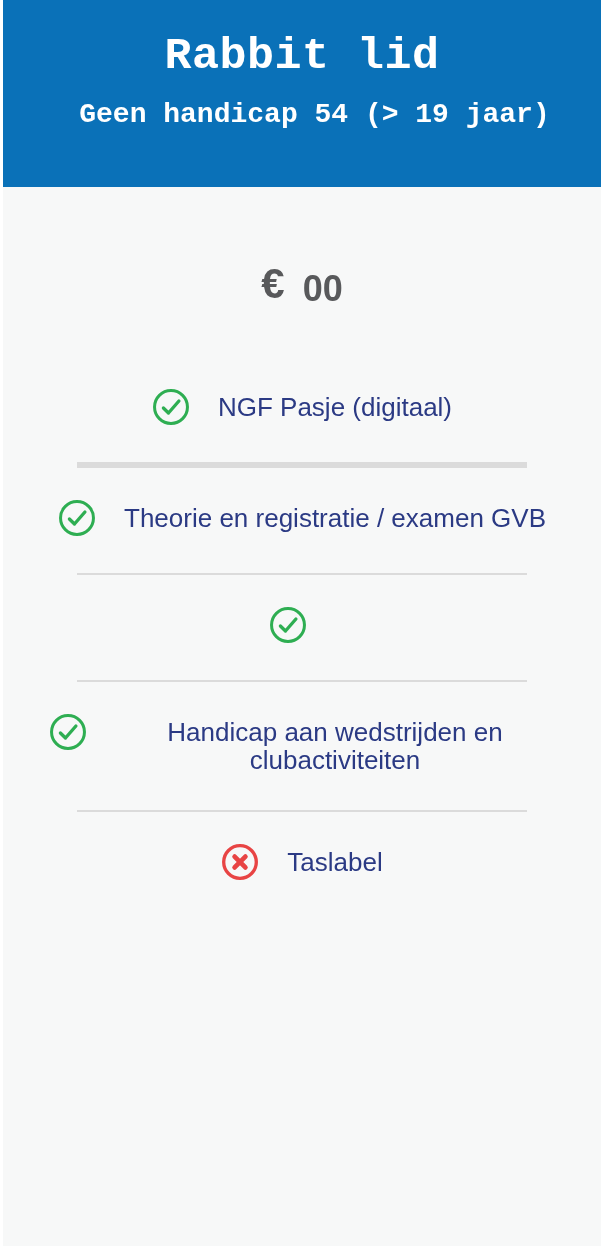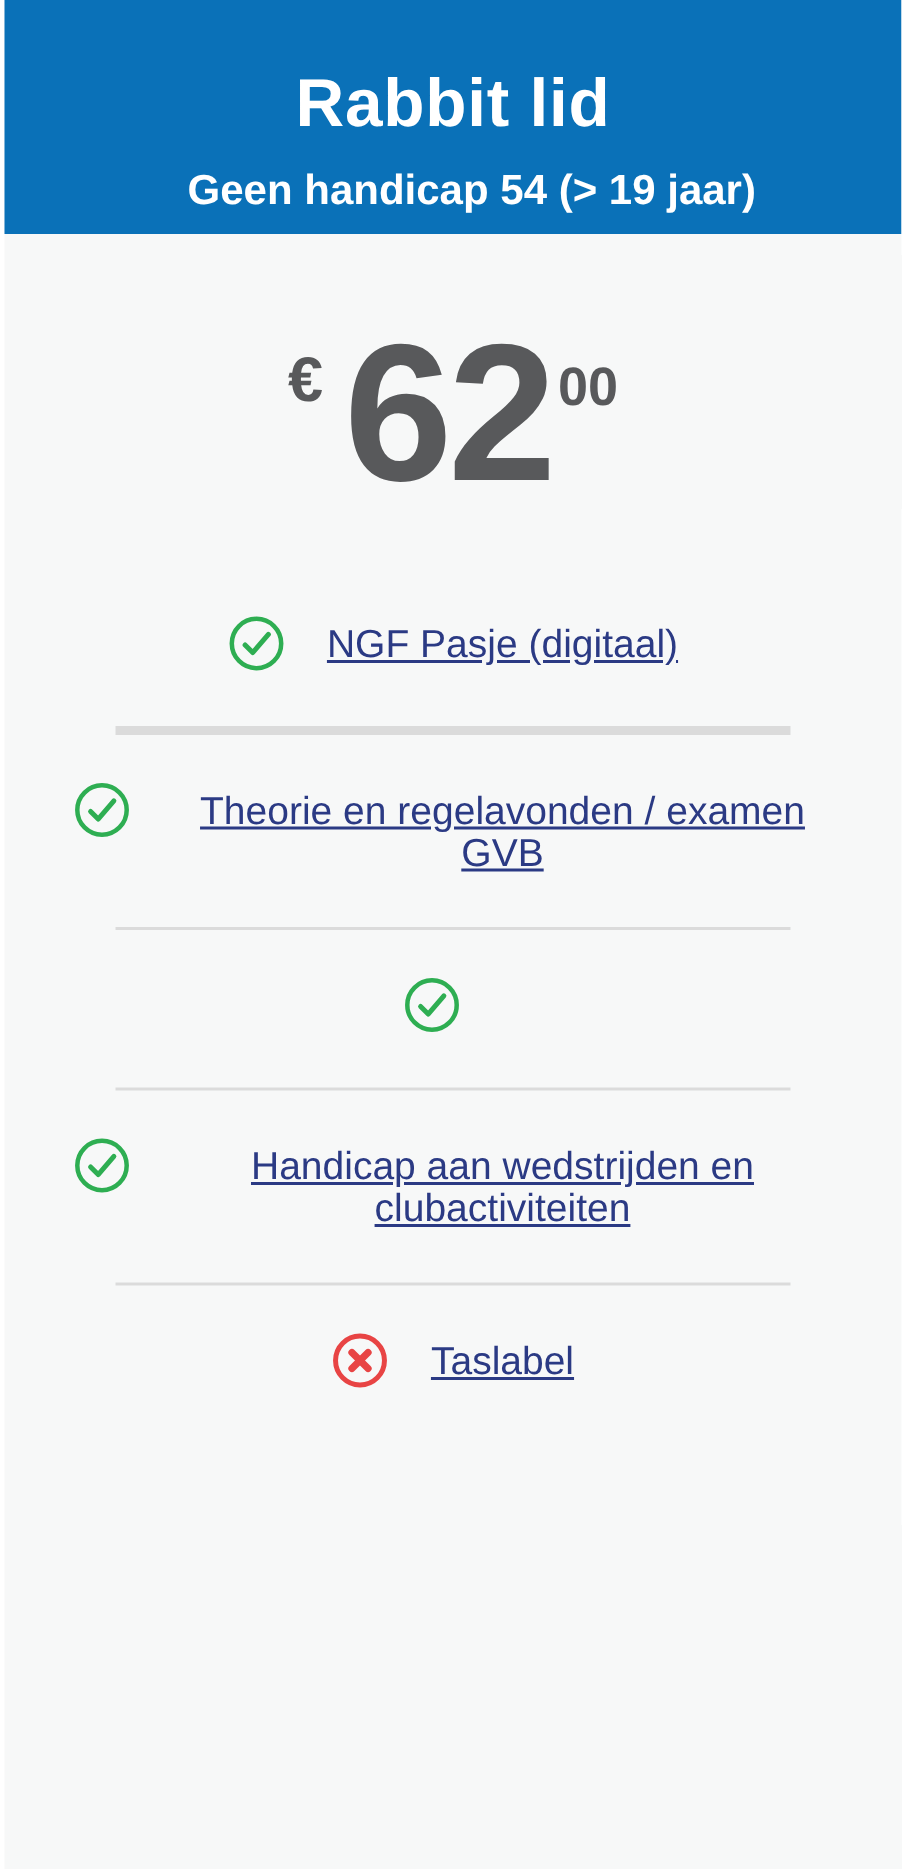--- a/index.html
+++ b/index.html
@@ -20,24 +20,25 @@
     background: #FFFFFF;
   }
   .pricing-card {
     margin-left: 3px;
     width: 598px;
     min-height: 1246px;
     background: var(--body-bg);
   }
   .card-header {
     background: var(--header-bg);
-    height: 156px;
-    padding-top: 46px;
+    height: 187px;
+    padding-top: 34px;
     text-align: center;
     color: var(--header-text);
+    font-family: Liberation Mono, monospace;
   }
   .card-title {
     font-size: 45px;
     font-weight: 700;
     letter-spacing: 0.5px;
     line-height: 1;
   }
   .card-subtitle {
     margin-top: 22px;
     font-size: 28px;
@@ -96,21 +97,20 @@
     margin-top: -5px;
     margin-right: 28px;
   }
   .feature-icon svg { display: block; width: 38px; height: 38px; }
   .feature-label {
     font-size: 26px;
     line-height: 28px;
     color: var(--feature-text);
     text-align: center;
     max-width: 440px;
-    text-decoration: underline;
   }
   .divider {
     width: 450px;
     height: 2px;
     margin: 0 auto;
     background: var(--divider);
   }
 </style>
 </head>
 <body>
@@ -118,21 +118,20 @@
 <div class="pricing-card">
 
   <div class="card-header">
     <div class="card-title">Rabbit lid</div>
     <div class="card-subtitle">Geen handicap 54 (&gt; 19 jaar)</div>
   </div>
 
   <div class="price-block">
     <div class="price-row">
       <span class="price-currency">€</span>
-      <span class="price-amount">62</span>
       <span class="price-cents">00</span>
     </div>
   </div>
 
   <div class="feature-list">
   <div class="feature-row">
     <span class="feature-icon icon-check">
       <svg viewBox="0 0 24 24" fill="none">
         <circle cx="12" cy="12" r="10.4" stroke="#2EAE52" stroke-width="1.9"></circle>
         <path d="M7.2 12.6l3.2 3.2 6.6-7.6" stroke="#2EAE52" stroke-width="2.1" stroke-linecap="round" stroke-linejoin="round"></path>
@@ -148,21 +147,21 @@
   <div class="divider"></div>
 
   <div class="feature-row">
     <span class="feature-icon icon-check">
       <svg viewBox="0 0 24 24" fill="none">
         <circle cx="12" cy="12" r="10.4" stroke="#2EAE52" stroke-width="1.9"></circle>
         <path d="M7.2 12.6l3.2 3.2 6.6-7.6" stroke="#2EAE52" stroke-width="2.1" stroke-linecap="round" stroke-linejoin="round"></path>
       </svg>
     </span>
 
-    <span class="feature-label">Theorie en regelavonden / examen GVB</span>
+    <span class="feature-label">Theorie en registratie / examen GVB</span>
   </div>
   <div class="divider"></div>
 
   <div class="feature-row">
     <span class="feature-icon icon-check">
       <svg viewBox="0 0 24 24" fill="none">
         <circle cx="12" cy="12" r="10.4" stroke="#2EAE52" stroke-width="1.9"></circle>
         <path d="M7.2 12.6l3.2 3.2 6.6-7.6" stroke="#2EAE52" stroke-width="2.1" stroke-linecap="round" stroke-linejoin="round"></path>
       </svg>
     </span>

